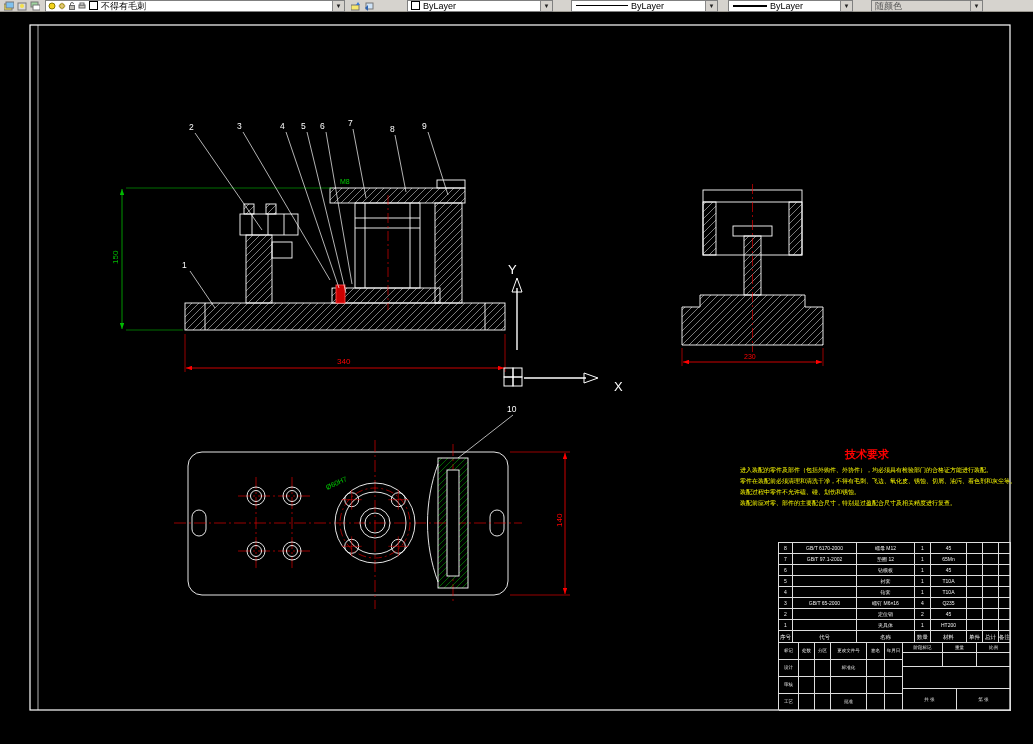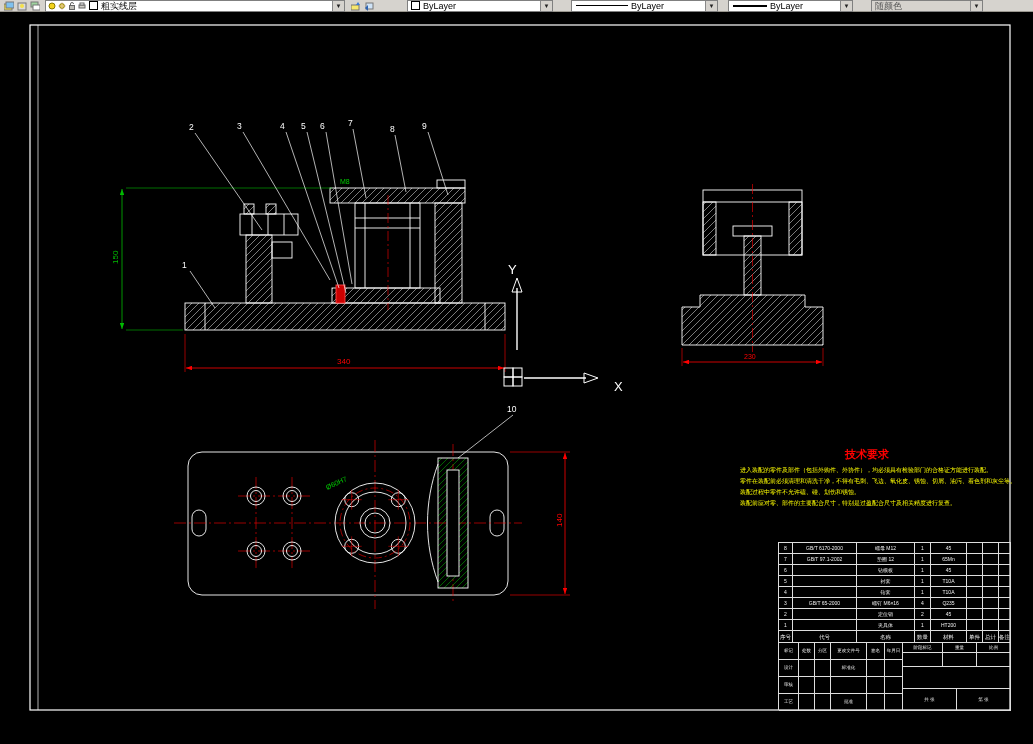--- a/index.html
+++ b/index.html
@@ -69,21 +69,21 @@
         </svg></span>
     <span class="licon"><svg width="8" height="8">
           <rect x="1.5" y="3.5" width="5" height="4" fill="#bfbdb6" stroke="#666"></rect>
           <path d="M2.5 3.5V2a1.5 1.5 0 0 1 3 0" fill="none" stroke="#666"></path>
         </svg></span>
     <span class="licon"><svg width="8" height="8">
           <rect x="1" y="3" width="6" height="3" fill="#cfcdc6" stroke="#666"></rect>
           <rect x="2" y="1" width="4" height="2" fill="#fff" stroke="#666"></rect>
         </svg></span>
     <span class="swatch"></span>
-    <span class="combo-text">粗实线层</span>
+    <span class="combo-text">不得有毛刺</span>
     <span class="combo-arrow">▼</span>
   </div>
 
   <span class="tb-btn" style="margin-left:4px">
     <svg width="10" height="10">
         <rect x="0" y="4" width="8" height="5" fill="#f7e86d" stroke="#777"></rect>
         <path d="M7 1l2 3h-4z" fill="#3a7ad4"></path>
       </svg>
   </span>
   <span class="tb-btn">

